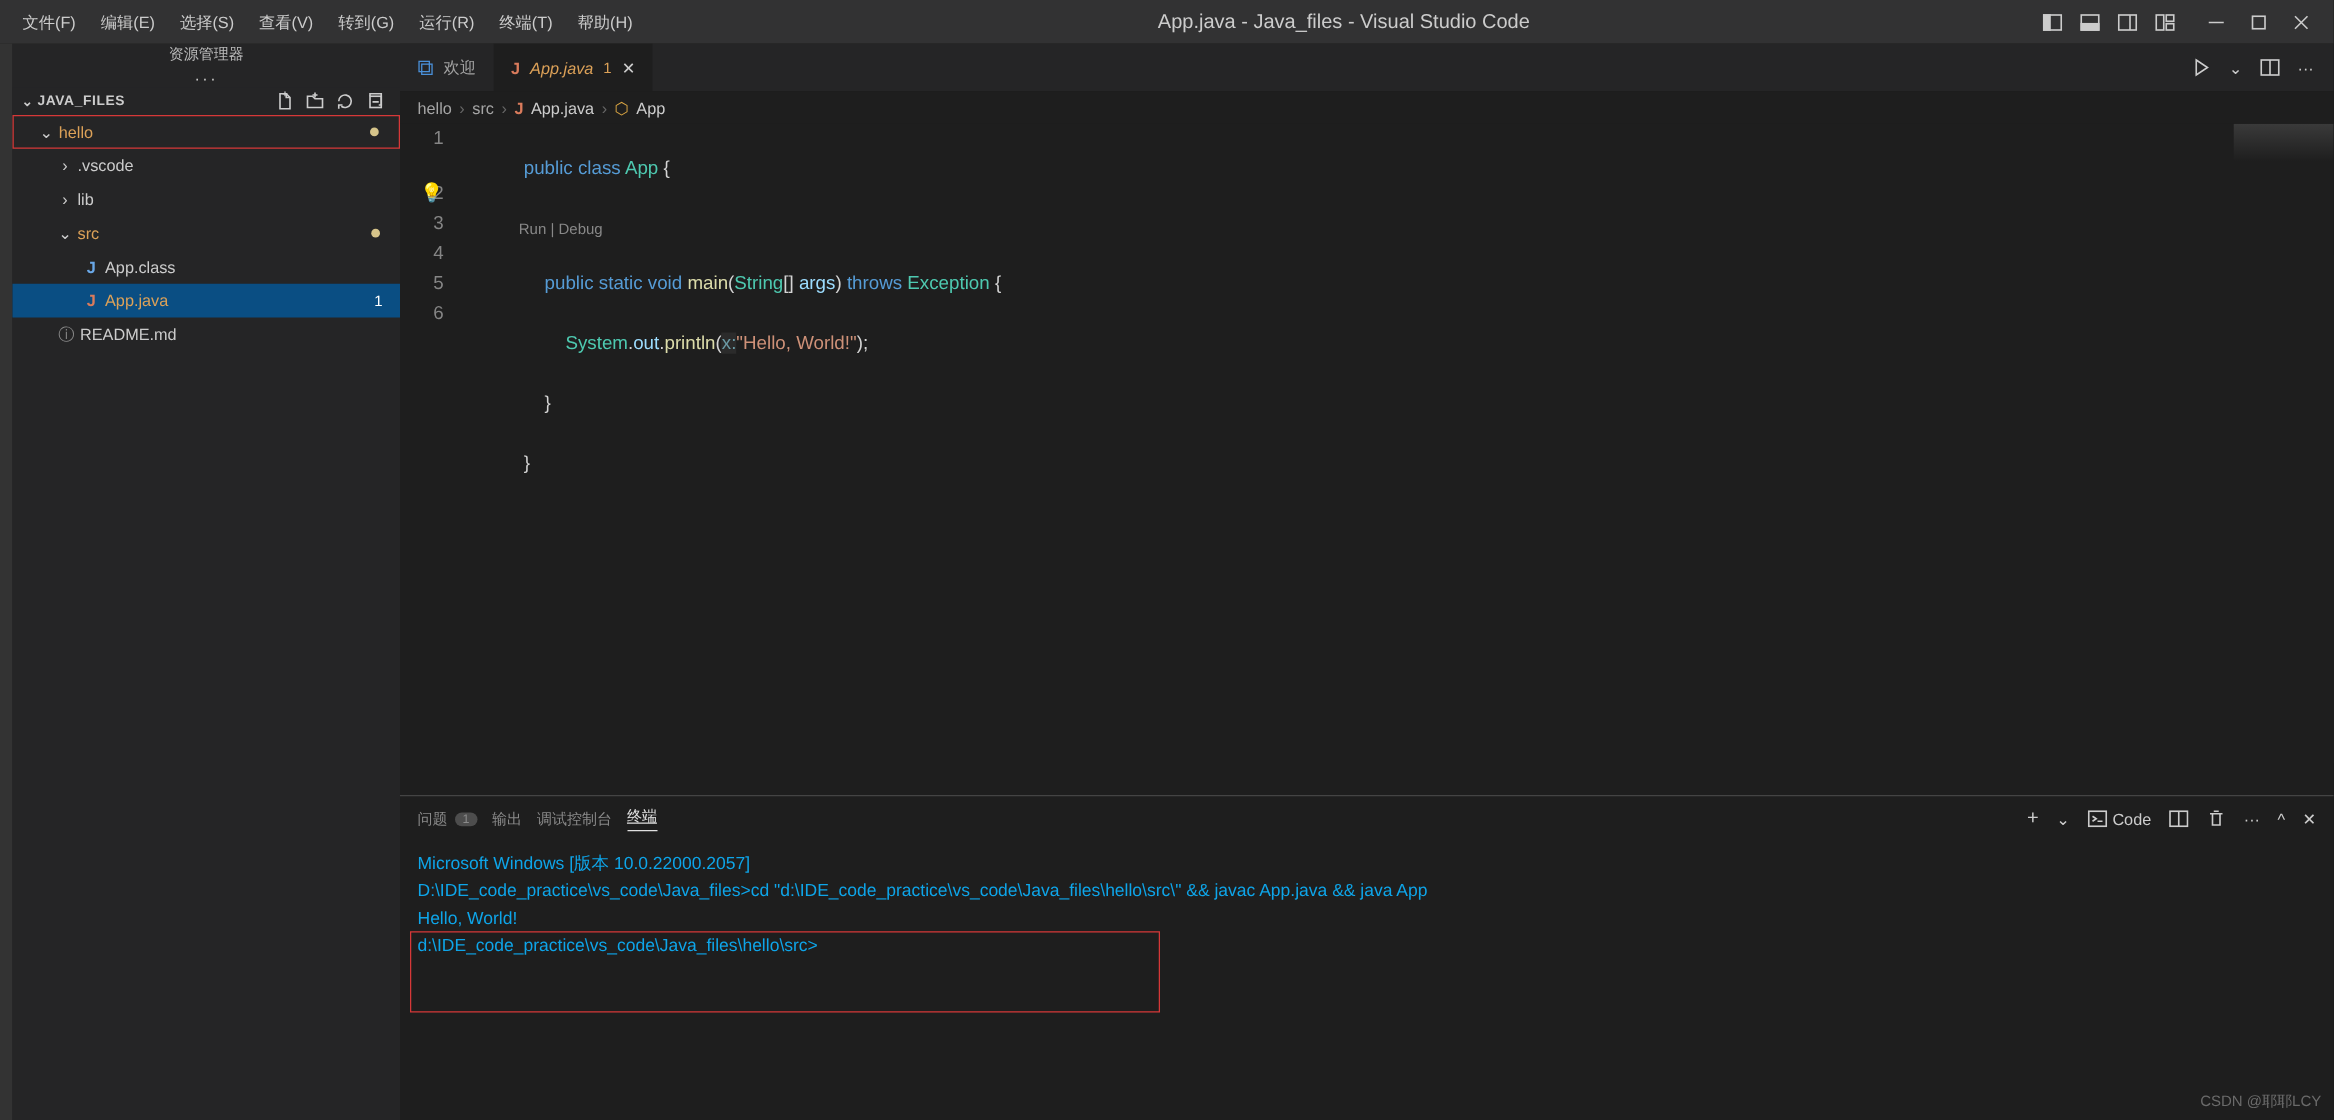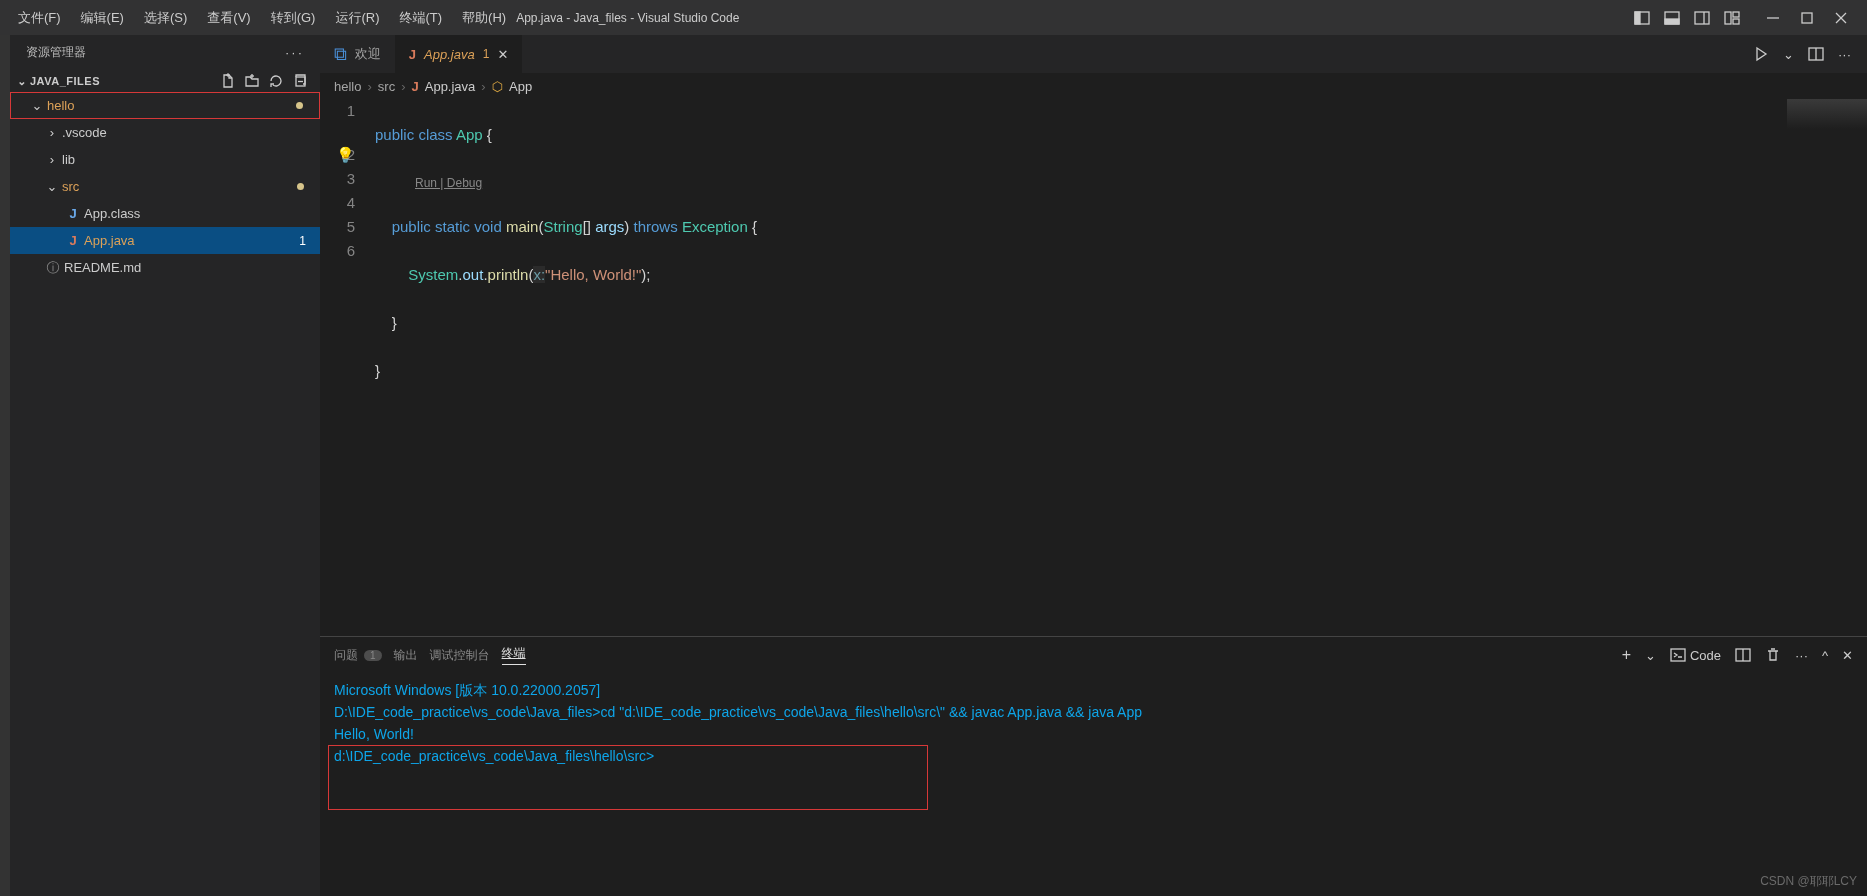--- a/index.html
+++ b/index.html
@@ -2,32 +2,32 @@
 <html><head>
 <meta charset="utf-8">
 <style>
 * { margin: 0; padding: 0; box-sizing: border-box; font-family: -apple-system, "Segoe UI", sans-serif; }
 body { background: #1e1e1e; color: #cccccc; width: 1867px; height: 896px; overflow: hidden; display: flex; flex-direction: column; font-size: 13px; }
 
 
 .titlebar { height: 35px; background: #323233; display: flex; align-items: center; padding: 0 8px; }
 .titlebar .menus { display: flex; gap: 0; }
 .titlebar .menus span { padding: 0 10px; color: #cccccc; cursor: pointer; line-height: 35px; }
-.titlebar .title-center { flex: 1; color: #cccccc; font-size: 12px; }
+.titlebar .title-center { flex: 1; text-align: center; color: #cccccc; font-size: 16px; }
 .titlebar .win-ctrl { display: flex; gap: 18px; align-items: center; padding-right: 10px; color:#ccc; }
 .titlebar .layout-ctrl { display: flex; gap: 14px; align-items: center; margin-right: 25px; color:#ccc; }
 .titlebar svg { width: 16px; height: 16px; }
 
 
 .main { flex: 1; display: flex; min-height: 0; }
 .activitybar { width: 10px; background: #333333; }
 
 
 .sidebar { width: 310px; background: #252526; display: flex; flex-direction: column; }
-.sidebar-header { height: 35px; display: flex; align-items: center; padding: 0 16px; justify-content: space-between; }
+.sidebar-header { height: 35px; display: flex; align-items: center; padding: 0 16px; justify-content: space-between; flex-direction: column; }
 .sidebar-header .label { font-size: 12px; color: #bbbbbb; }
 .sidebar-header .dots { color: #ccc; letter-spacing: 2px; cursor:pointer; }
 .section-header { height: 22px; display: flex; align-items: center; padding: 0 4px; background: #252526; font-size: 11px; font-weight: bold; color: #cccccc; letter-spacing: 0.5px; }
 .section-header .chev { width: 16px; text-align: center; }
 .section-header .actions { margin-left: auto; display: flex; gap: 8px; padding-right: 8px; color:#ccc; }
 .tree-row { height: 27px; display: flex; align-items: center; padding-left: 16px; cursor: pointer; position: relative; }
 .tree-row.hello { border: 1.5px solid #d63838; color: #dca158; padding-left: 18px; }
 .tree-row .chev { width: 16px; text-align: center; color: #ccc; }
 .tree-row .icon { width: 18px; text-align: center; }
 .tree-row .name { margin-left: 2px; }
@@ -52,28 +52,28 @@
 .breadcrumb { height: 26px; display: flex; align-items: center; padding: 0 14px; gap: 6px; color: #a5a5a5; font-size: 13px; background: #1e1e1e; }
 .breadcrumb .sep { color: #666; }
 .breadcrumb .file-item { color: #ccc; }
 .breadcrumb .java-icon { color: #d97b5c; font-weight: bold; }
 .breadcrumb .symbol-icon { color: #d8a442; }
 
 
 .codearea { flex: 1; display: flex; position: relative; font-family: Consolas, monospace; font-size: 15px; line-height: 24px; overflow: hidden; }
 .gutter { width: 55px; text-align: right; color: #858585; padding-right: 20px; }
 .code-lines { flex: 1; white-space: pre; color: #d4d4d4; }
-.code-lines .line { height: 24px; }
+.code-lines .line { height: 24px; margin-left: 44px; }
 .kw { color: #569cd6; }
 .cls { color: #4ec9b0; }
 .func { color: #dcdcaa; }
 .var { color: #9cdcfe; }
 .str { color: #ce9178; }
 .param-hint { color: #6a9aa5; background: #2b2b2b; }
-.codelens { height: 20px; color: #888; font-size: 12px; padding-left: 40px; text-decoration: underline; }
+.codelens { height: 20px; color: #888; font-size: 12px; padding-left: 40px; }
 .lightbulb { position: absolute; left: 16px; top: 44px; color: #ffcc00; font-size: 15px; }
 .minimap { position: absolute; right: 0; top: 0; width: 80px; height: 30px; background: linear-gradient(#3a3a3a, transparent); }
 
 
 .panel { height: 260px; border-top: 1px solid #444; background: #1e1e1e; display: flex; flex-direction: column; }
 .panel-tabs { height: 36px; display: flex; align-items: center; padding: 0 14px; gap: 12px; }
 .ptab { color: #8a8a8a; cursor: pointer; font-size: 12px; display:flex; align-items:center; gap:6px; }
 .ptab.active { color: #e0e0e0; border-bottom: 1px solid #e0e0e0; padding-bottom: 2px; text-decoration: underline; }
 .ptab .badge { background: #4d4d4d; border-radius: 8px; padding: 0 6px; font-size: 10px; }
 .panel-actions { margin-left: auto; display: flex; gap: 14px; align-items: center; color:#ccc; }

